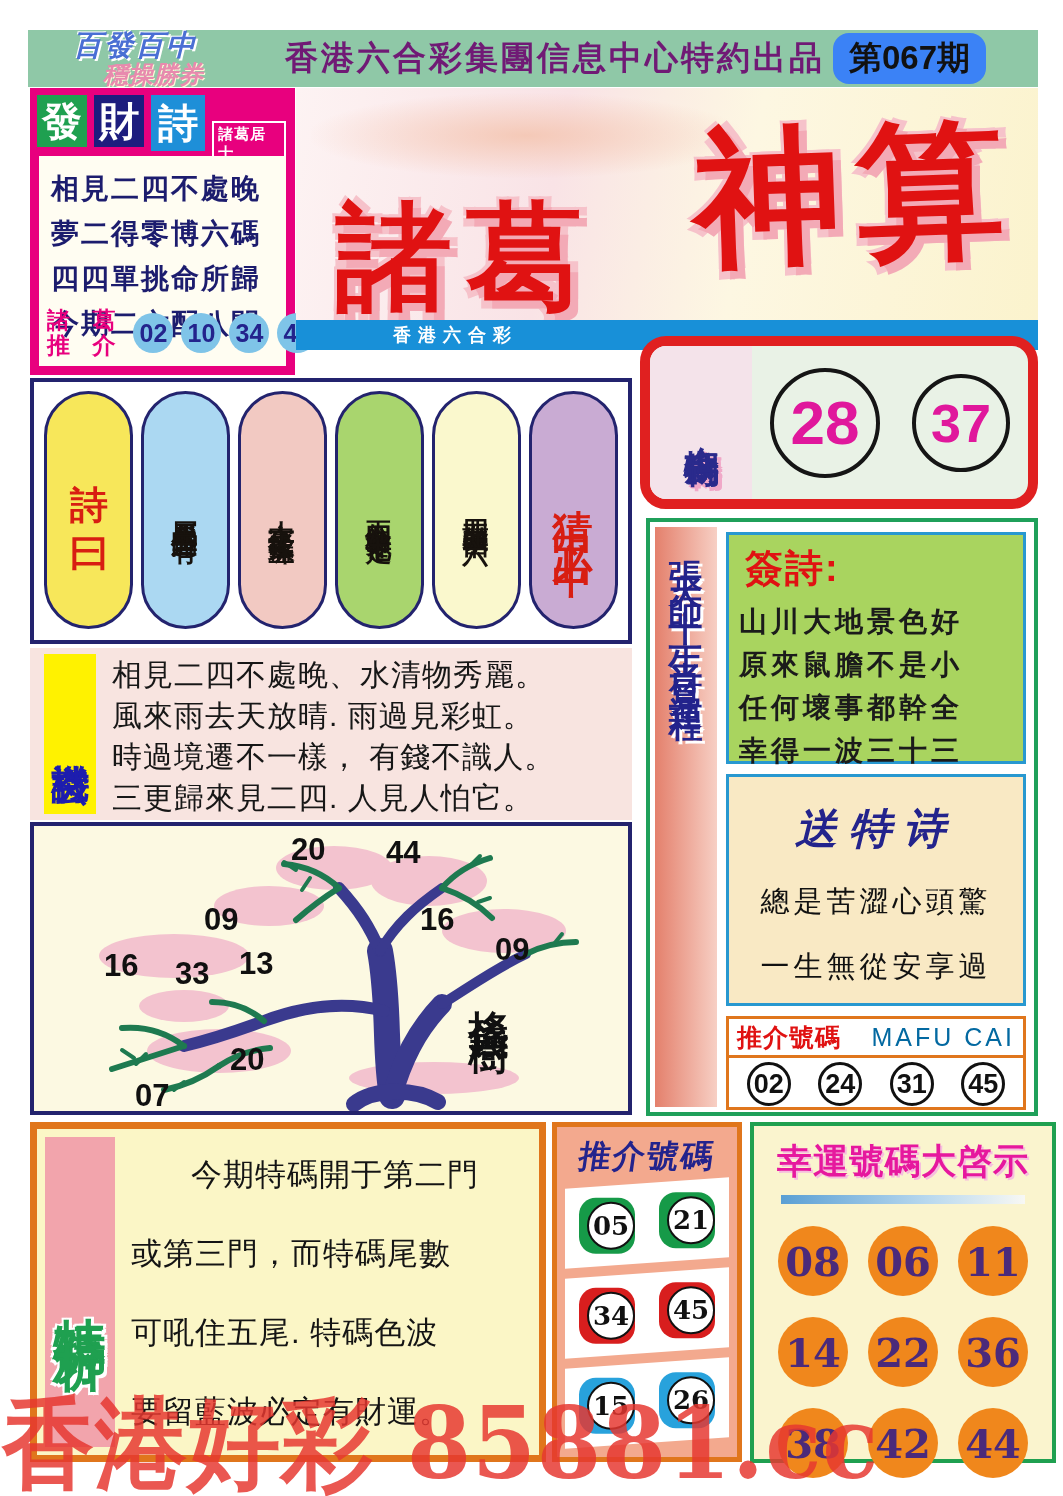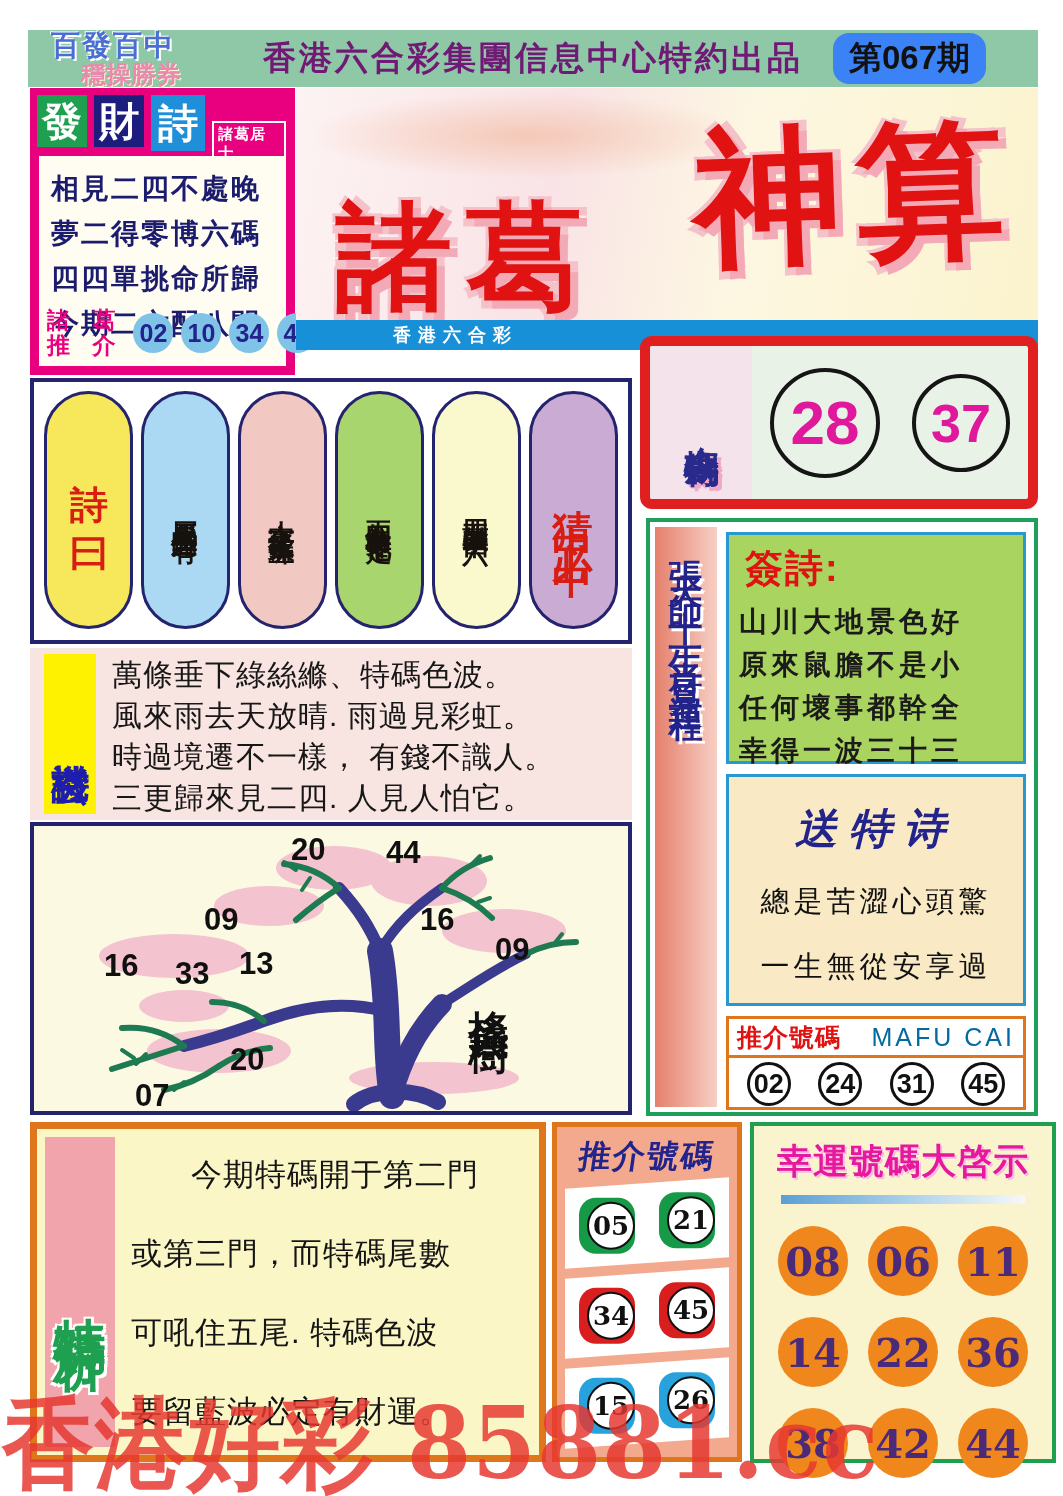--- a/index.html
+++ b/index.html
@@ -2,21 +2,21 @@
 <html><head>
 <meta charset="utf-8">
 <style>
   html,body{margin:0;padding:0;background:#ffffff;}
   #page{position:relative;width:1063px;height:1496px;background:#ffffff;overflow:hidden;
         font-family:"Liberation Sans","DejaVu Sans",sans-serif;}
 
   
   #header{position:absolute;left:28px;top:30px;width:1010px;height:57px;background:#8fc8a7;
           display:flex;align-items:center;}
-  .logo{margin-left:23px;width:200px;font-weight:bold;line-height:1.0;}
+  .logo{margin-left:45px;width:200px;font-weight:bold;font-style:italic;line-height:1.0;}
   .logo-l1{color:#4a6fd4;font-size:29px;letter-spacing:2px;
            text-shadow:2px 2px 0 #ffffff,-1px -1px 0 #ffffff;}
   .logo-l2{color:#e88aae;font-size:25px;margin-left:30px;margin-top:2px;
            text-shadow:1px 1px 0 #fff7d8;}
   .header-title{font-size:33px;font-weight:bold;color:#701a75;letter-spacing:3px;margin-left:12px;}
   .issue{margin-left:auto;margin-right:52px;background:#3b82f6;border-radius:16px;
          padding:3px 16px;font-size:33px;font-weight:bold;color:#111;}
 
   
   #facai{position:absolute;left:30px;top:88px;width:265px;height:287px;background:#e8007e;}
@@ -48,21 +48,21 @@
   .mast-left{left:40px;top:92px;font-size:116px;letter-spacing:14px;}
   .mast-right{left:398px;top:8px;font-size:148px;letter-spacing:14px;transform:rotate(-2deg);}
 
   
   #hkstrip{position:absolute;left:296px;top:320px;width:742px;height:30px;background:#1890d8;}
   #hkstrip span{display:inline-block;margin-left:97px;color:#fff;font-weight:bold;font-size:18px;
                 line-height:30px;letter-spacing:7px;}
 
   
   #special{position:absolute;left:640px;top:336px;width:398px;height:173px;background:#e9f2e6;
-           border:10px solid #e02020;border-radius:12px;box-sizing:border-box;display:flex;overflow:hidden;}
+           border:10px solid #e02020;border-radius:26px;box-sizing:border-box;display:flex;overflow:hidden;}
   .special-label{width:102px;background:#f4e3ea;display:flex;align-items:center;justify-content:center;}
   .special-label span{writing-mode:vertical-rl;text-orientation:upright;font-size:35px;font-weight:bold;
                       color:#2a2a8c;letter-spacing:2px;text-shadow:4px 4px 0 #f0a8c8;}
   .special-nums{flex:1;display:flex;align-items:center;justify-content:center;gap:32px;}
   .snum{border:4px solid #151515;border-radius:50%;display:flex;align-items:center;justify-content:center;
         color:#e0189c;font-weight:bold;background:transparent;}
   .snum.n1{width:102px;height:102px;font-size:62px;}
   .snum.n2{width:90px;height:90px;font-size:54px;}
 
   
@@ -245,21 +245,21 @@
     <div class="oval mid" style="background: rgb(201, 171, 211);">
       <span style="color: rgb(216, 30, 18);">猜中必中</span>
     </div>
   </div>
 
   <div id="xuanji">
     <div class="xj-label">
       <span>玄機詩</span>
     </div>
     <div class="xj-lines">
-      <div>萬條垂下綠絲縧、特碼色波。</div>
+      <div>相見二四不處晚、水清物秀麗。</div>
       <div>風來雨去天放晴.  雨過見彩虹。</div>
       <div>時過境遷不一樣，  有錢不識人。</div>
       <div>三更歸來見二四.  人見人怕它。</div>
     </div>
   </div>
 
   <div id="treebox">
     <svg width="594" height="285" viewBox="0 0 594 285" style="position:absolute;left:0;top:0;">
       <g fill="#f3c3cf">
         <ellipse cx="140" cy="130" rx="75" ry="22"></ellipse>

